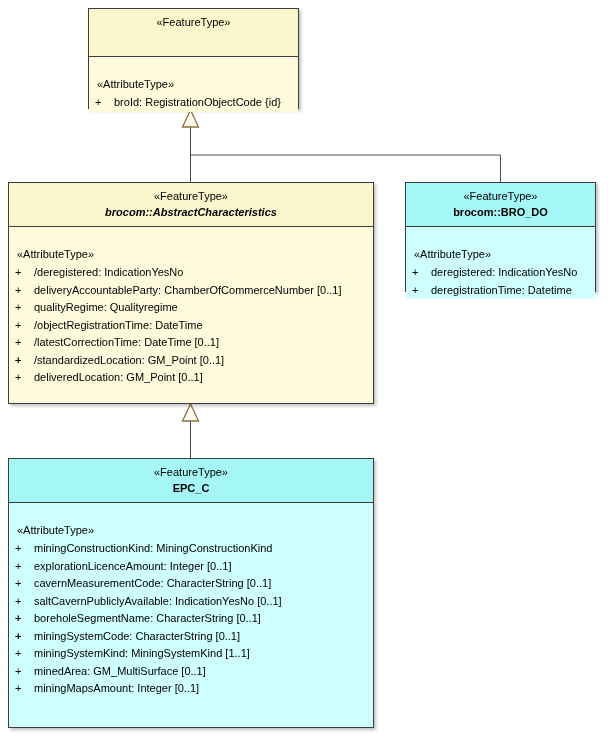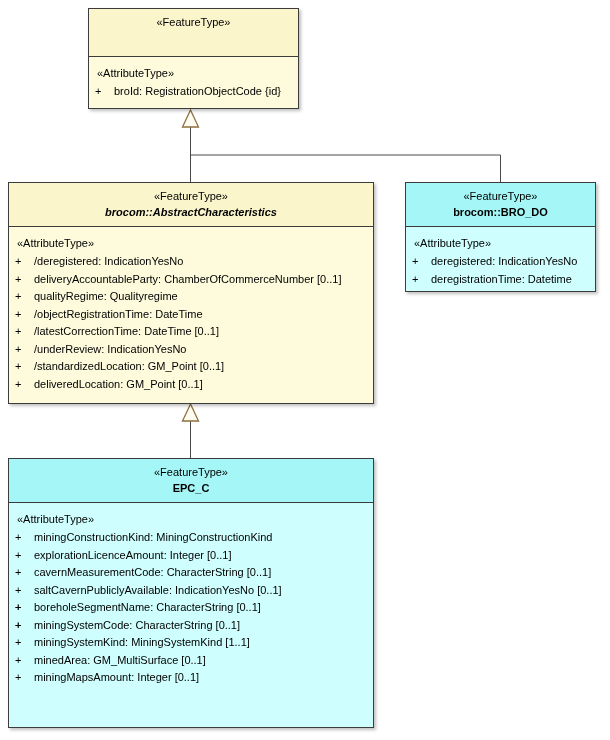--- a/index.html
+++ b/index.html
@@ -33,21 +33,21 @@
     border-bottom:1px solid #3c3c3c;
     flex:0 0 auto;
   }
   .stereotype { line-height:14px; }
   .class-name { line-height:17px; margin-top:1px; font-weight:bold; }
   .class-name.abstract { font-style:italic; }
 
   .uml-attrs {
     box-sizing:border-box;
     flex:1 1 auto;
-    padding-top:9px;
+    padding-top:20px;
   }
   .attr-stereotype { margin-left:8px; line-height:14px; margin-bottom:3px; }
   .attr-row {
     position:relative;
     padding-left:25px;
     line-height:17.5px;
     white-space:nowrap;
   }
   .attr-row .vis { position:absolute; left:6px; }
 
@@ -104,21 +104,20 @@
       <div class="attr-row">
         <span class="vis">+</span>
         <span class="attr-text">/objectRegistrationTime: DateTime</span>
       </div>
       <div class="attr-row">
         <span class="vis">+</span>
         <span class="attr-text">/latestCorrectionTime: DateTime [0..1]</span>
       </div>
       <div class="attr-row">
         <span class="vis">+</span>
-        <span class="attr-text">/underReview: IndicationYesNo</span>
       </div>
       <div class="attr-row">
         <span class="vis">+</span>
         <span class="attr-text">/standardizedLocation: GM_Point [0..1]</span>
       </div>
       <div class="attr-row">
         <span class="vis">+</span>
         <span class="attr-text">deliveredLocation: GM_Point [0..1]</span>
       </div>
     </div>

